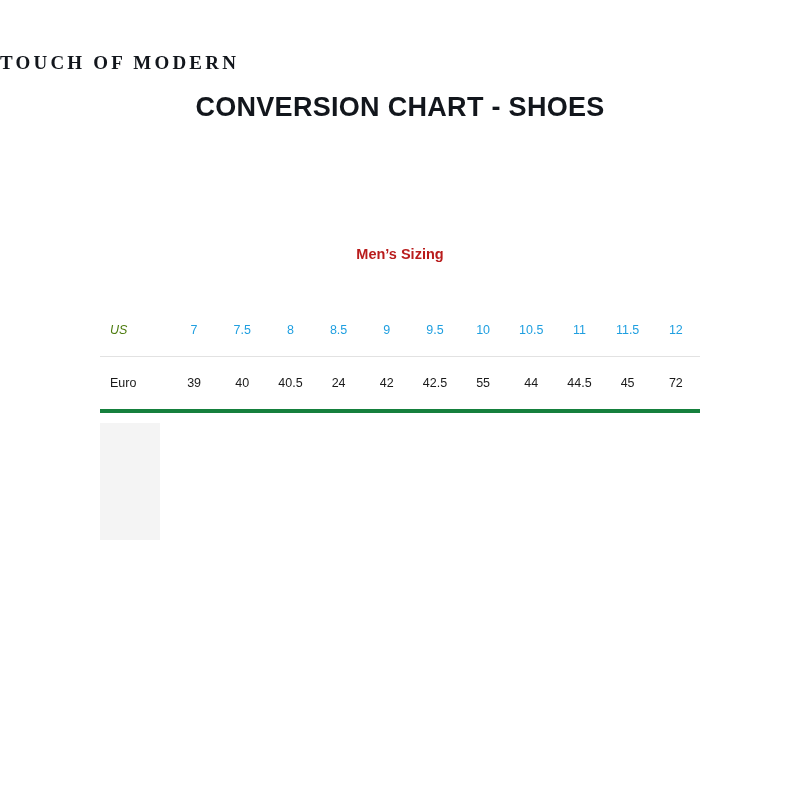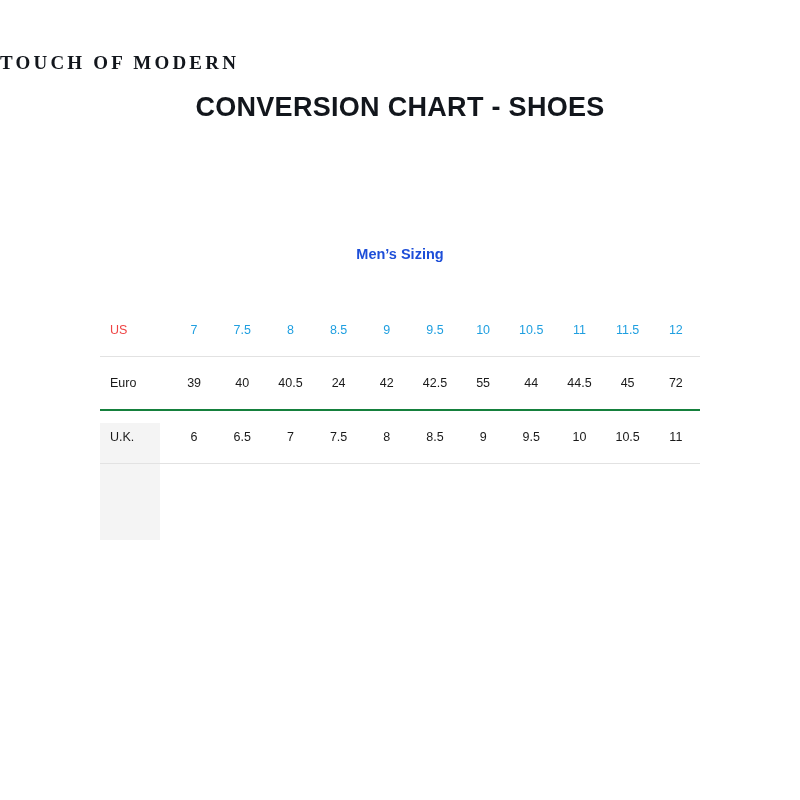--- a/index.html
+++ b/index.html
@@ -35,21 +35,21 @@
     font-size: 27px;
     font-weight: 700;
     letter-spacing: 0.3px;
     color: #12161c;
   }
   .section-title {
     text-align: center;
     margin-top: 123px;
     font-size: 14.5px;
     font-weight: 700;
-    color: #1d4ed8;
+    color: #b91c1c;
   }
   .table-wrap {
     margin: 42px auto 0 auto;
     width: 600px;
   }
   table.conv {
     border-collapse: collapse;
     width: 100%;
     table-layout: fixed;
   }
@@ -67,24 +67,25 @@
     padding-left: 10px !important;
     font-size: 12.5px;
     color: #1a1a1a;
     background: #f4f4f4;
   }
   tr.us-row td {
     color: #1f9fe0;
     border-bottom: 1px solid #e2e2e2;
   }
   tr.us-row td.rowhead {
-    color: #ef4444;
+    color: #4d7c0f;
+    font-style: italic;
   }
   tr.euro-row td {
-    border-bottom: 2px solid #15803d;
+    border-bottom: 4px solid #15803d;
     color: #1a1a1a;
   }
   tr.uk-row td {
     border-bottom: 1px solid #e2e2e2;
     color: #1a1a1a;
   }
   .shade-strip {
     position: absolute;
     left: 100px;
     top: 371px;
@@ -134,31 +135,17 @@
           <td>40.5</td>
           <td>24</td>
           <td>42</td>
           <td>42.5</td>
           <td>55</td>
           <td>44</td>
           <td>44.5</td>
           <td>45</td>
           <td>72</td>
         </tr>
-        <tr class="uk-row">
-          <td class="rowhead">U.K.</td>
-          <td>6</td>
-          <td>6.5</td>
-          <td>7</td>
-          <td>7.5</td>
-          <td>8</td>
-          <td>8.5</td>
-          <td>9</td>
-          <td>9.5</td>
-          <td>10</td>
-          <td>10.5</td>
-          <td>11</td>
-        </tr>
       </tbody>
     </table>
   </div>
 
 </div>
 
 </body></html>

